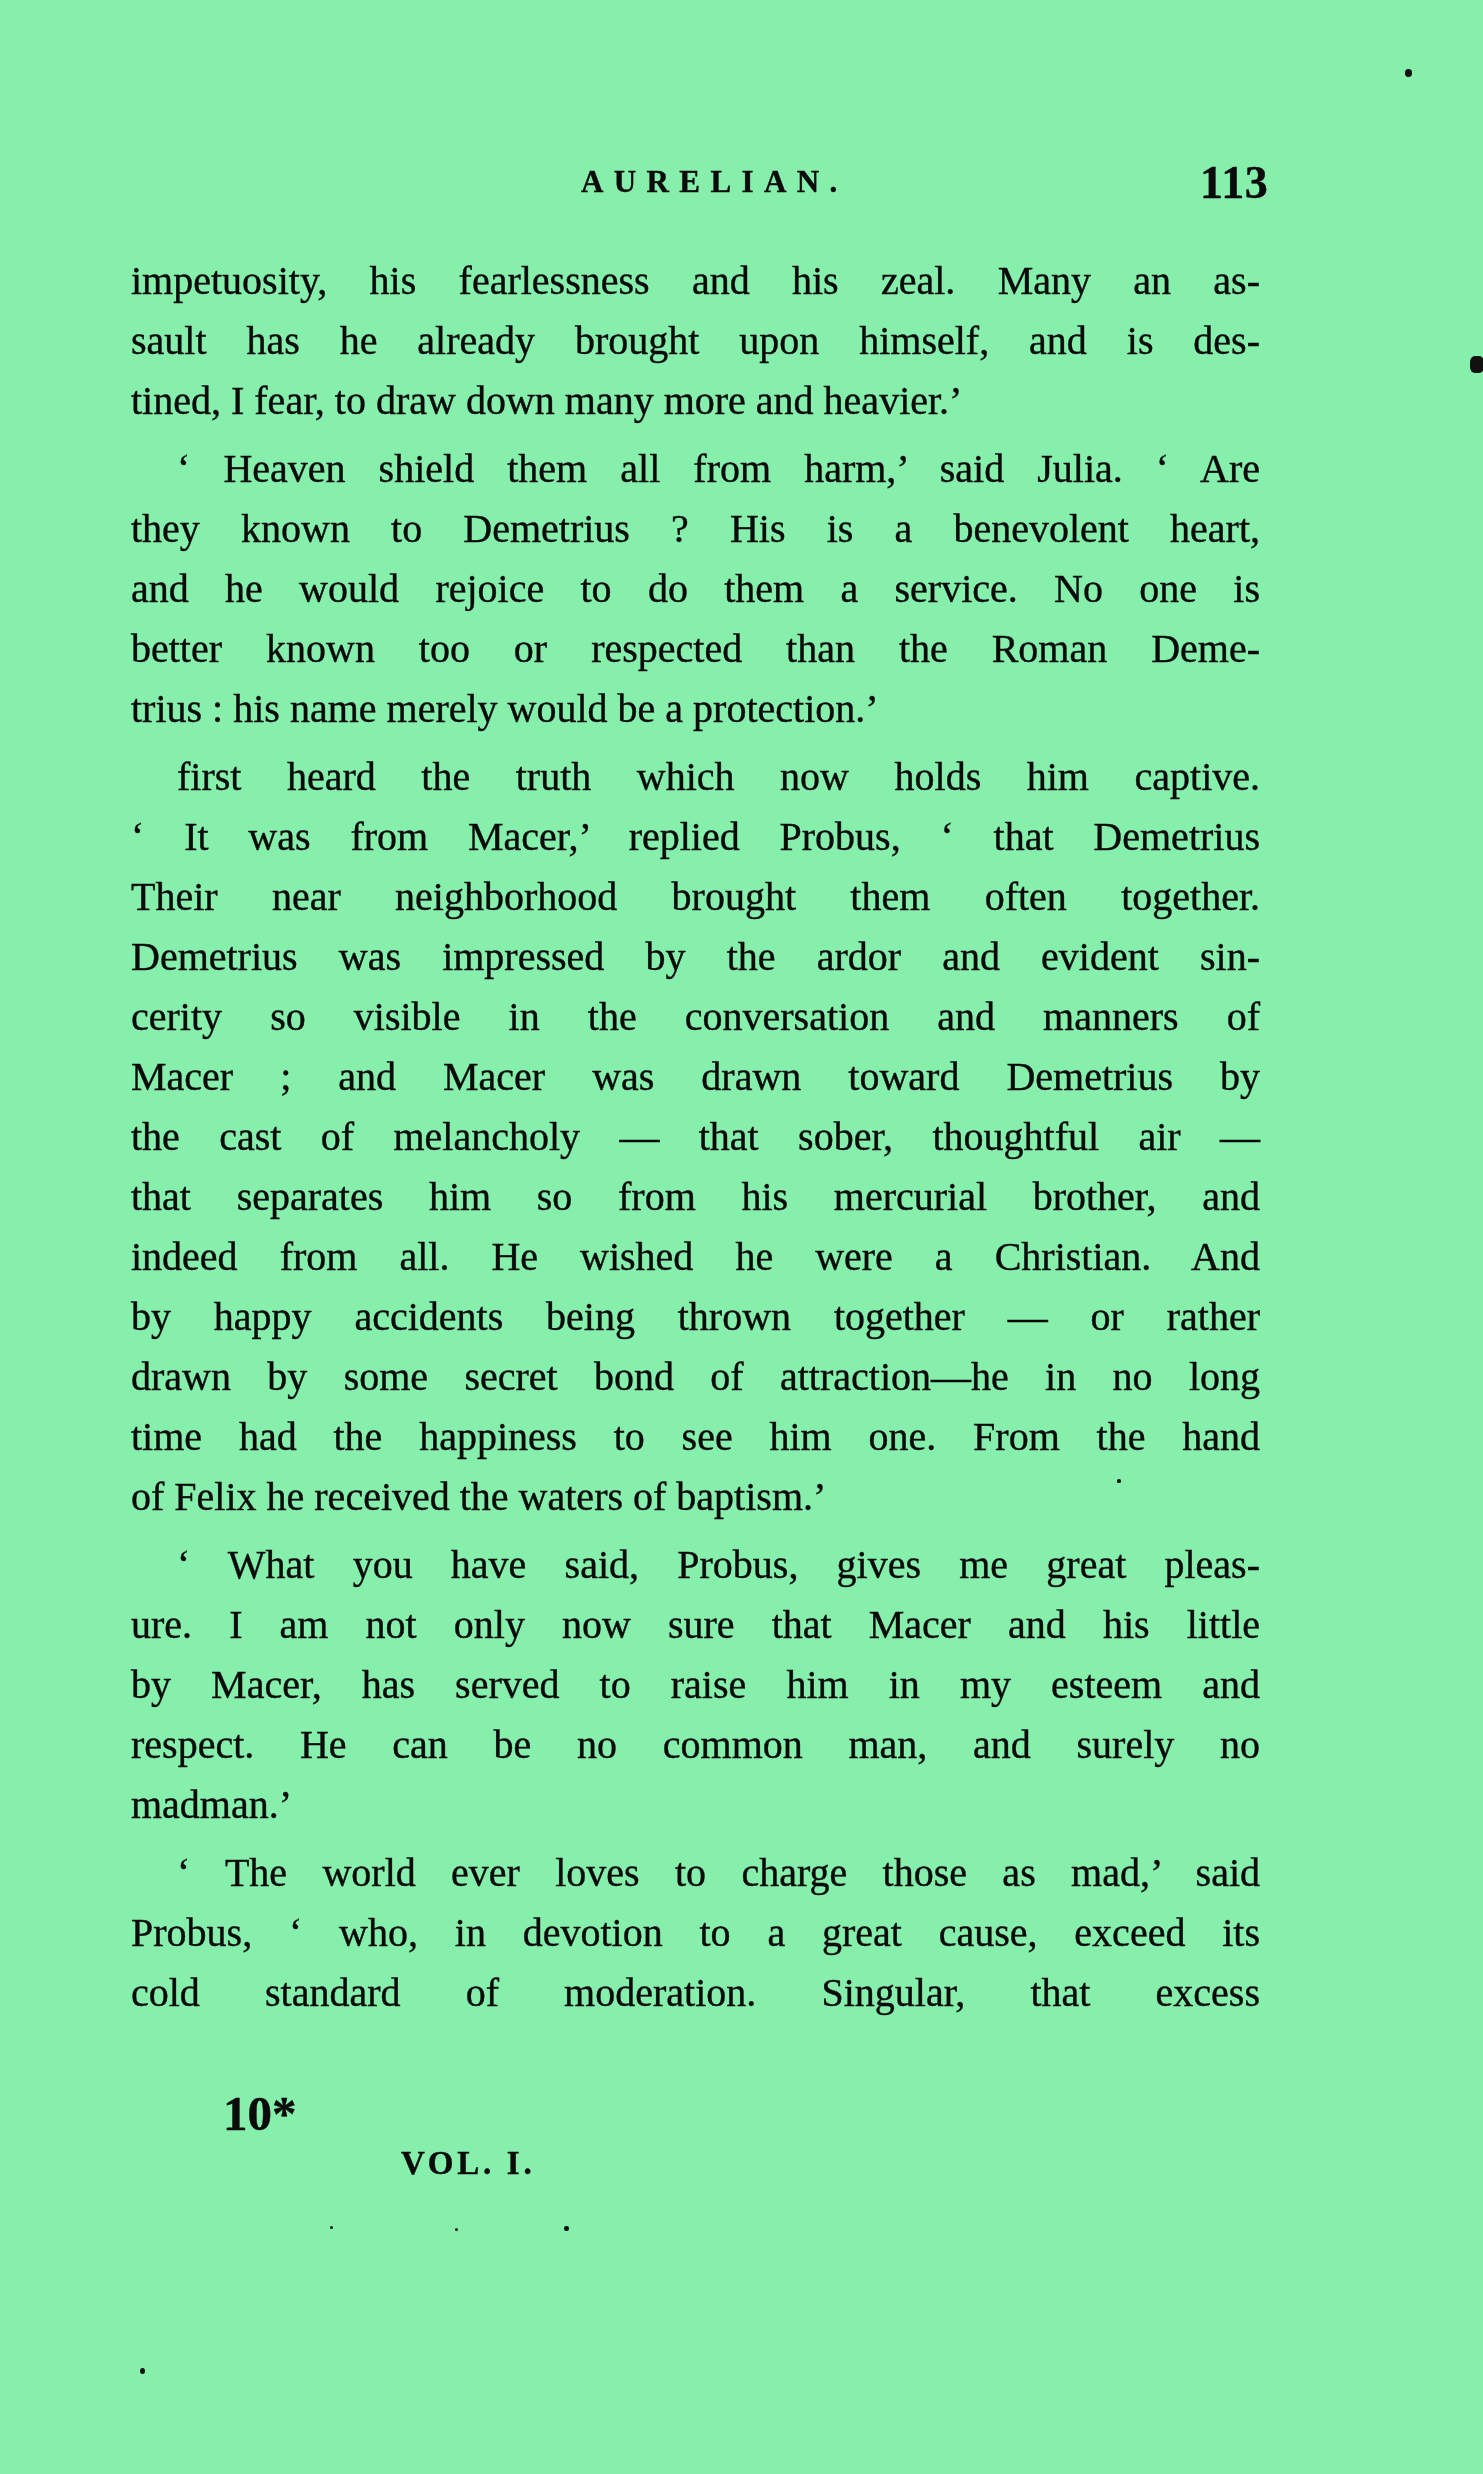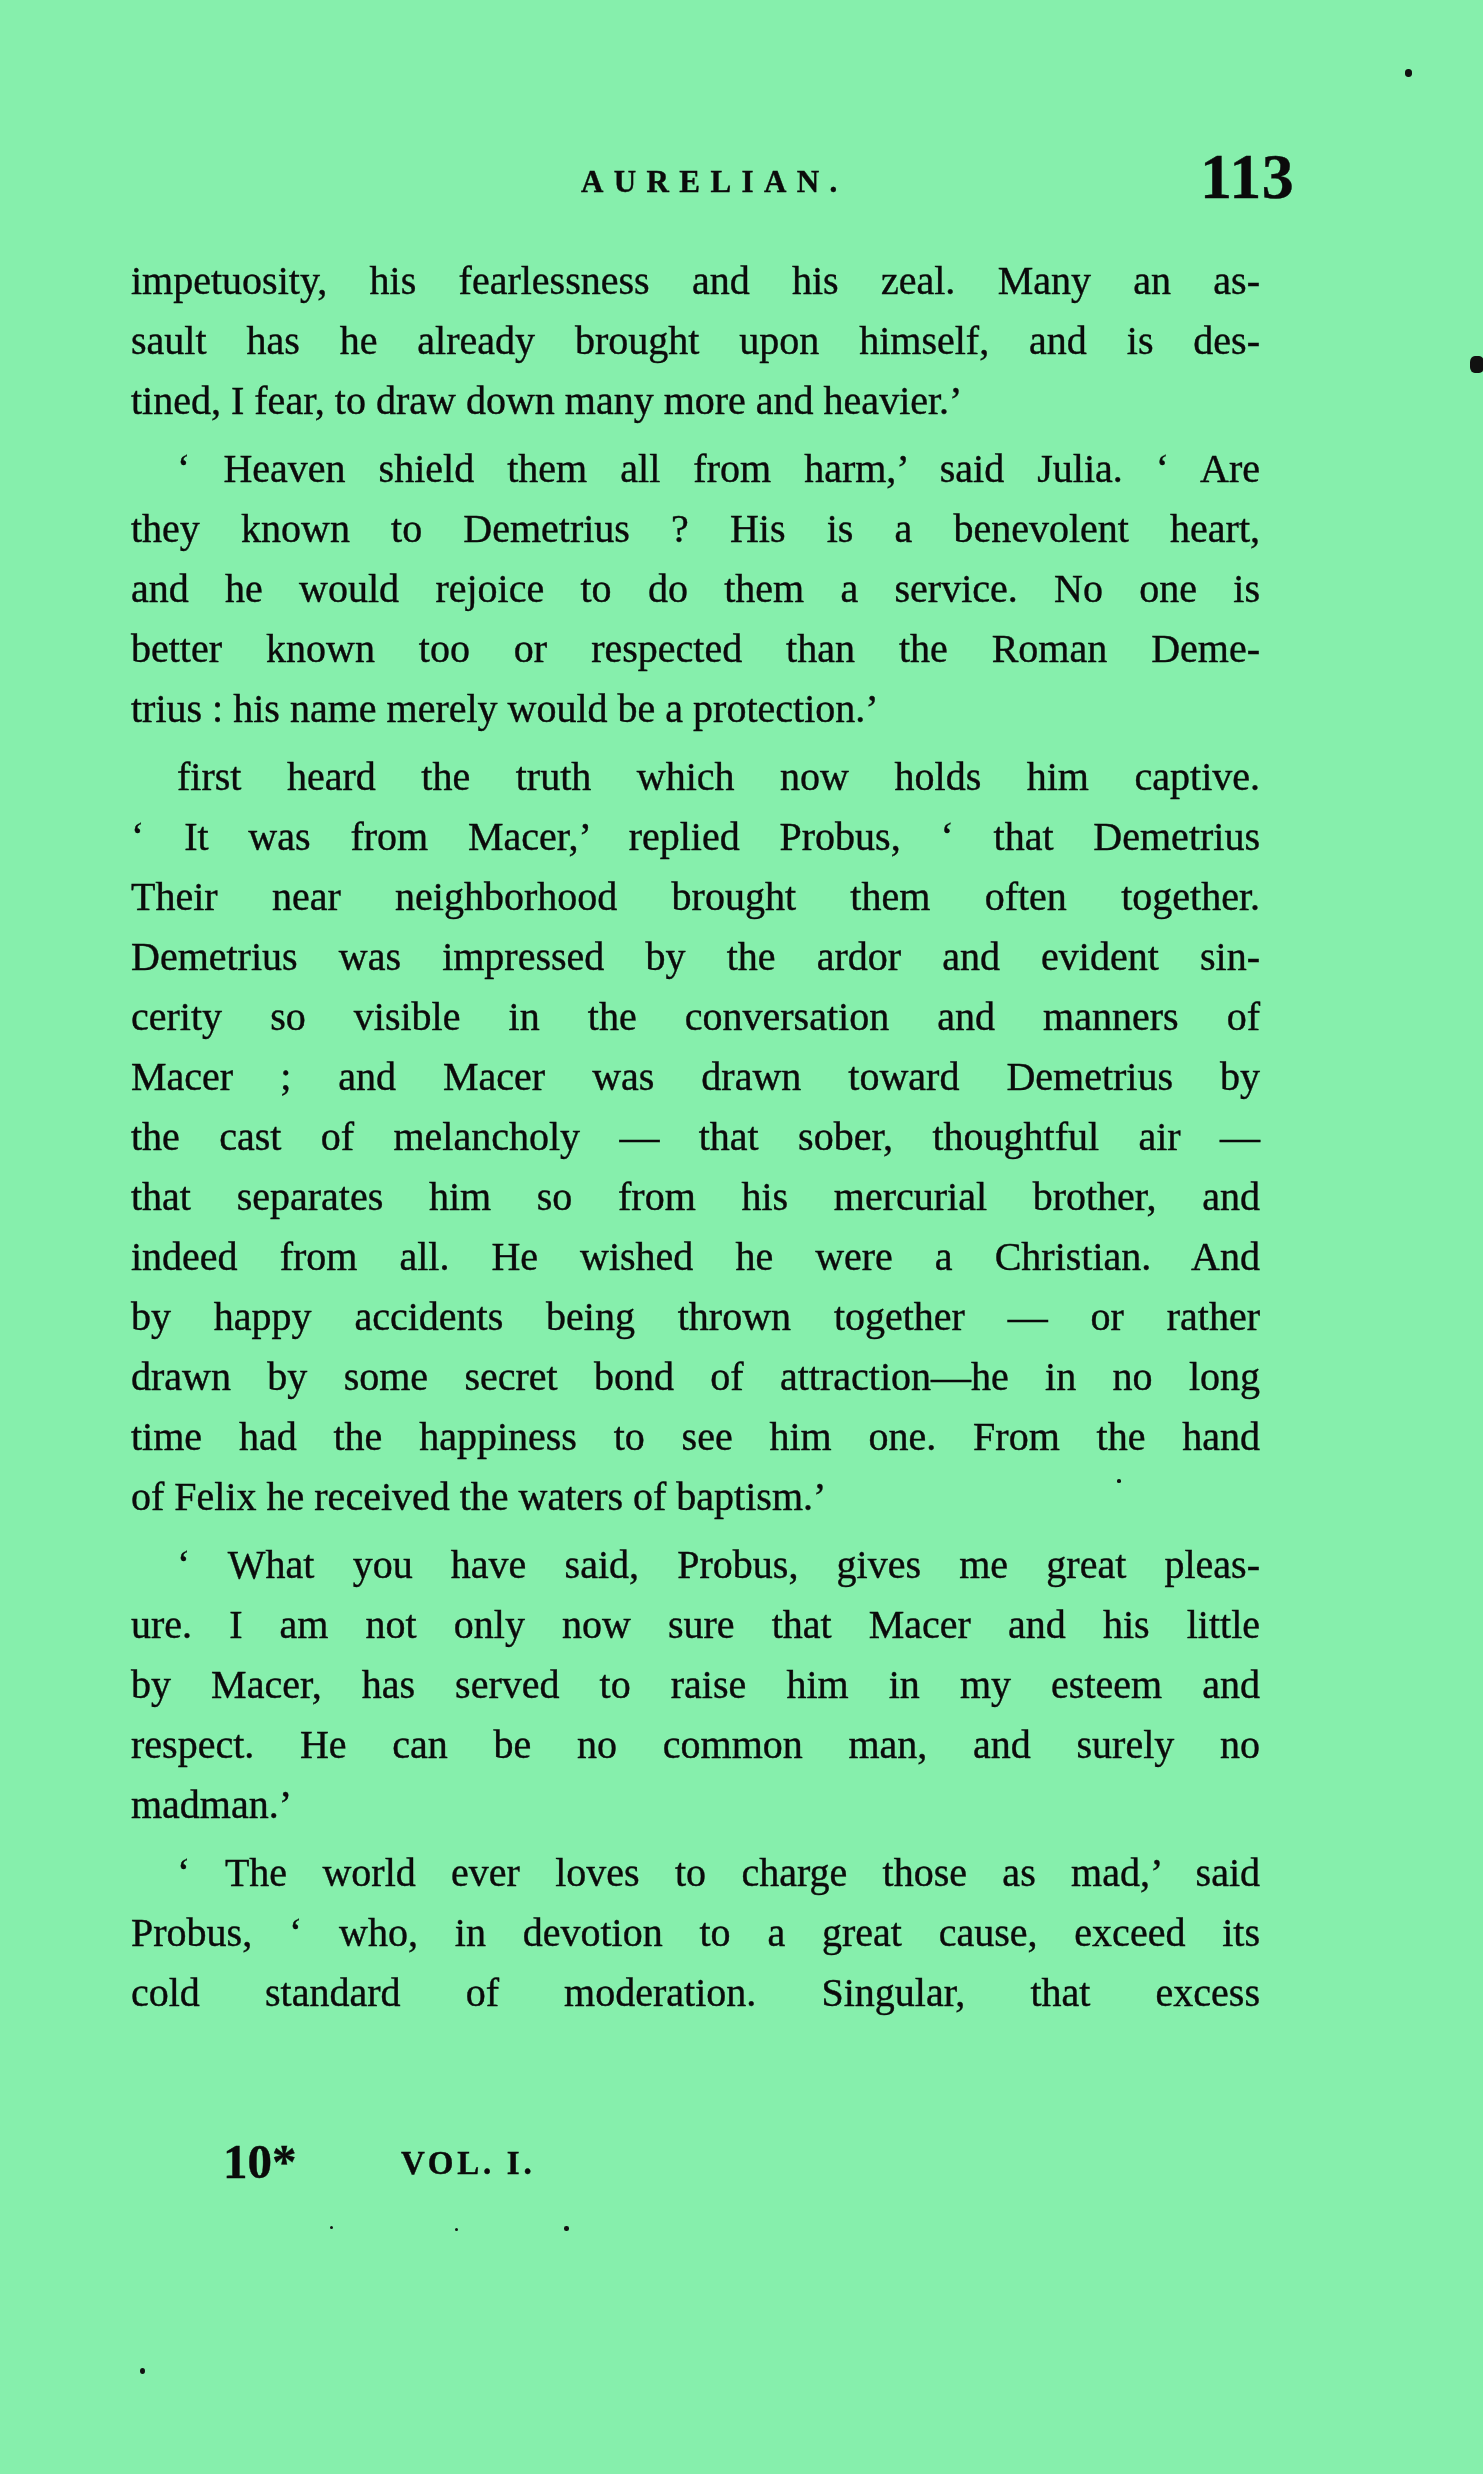--- a/index.html
+++ b/index.html
@@ -27,22 +27,22 @@
     font-size: 31px;
     font-weight: bold;
     letter-spacing: 10.4px;
     line-height: 1;
     white-space: nowrap;
     -webkit-text-stroke: 0.4px #0b0b0b;
   }
   .page-number {
     position: absolute;
     left: 1200px;
-    top: 145px;
-    font-size: 64px;
+    top: 160px;
+    font-size: 46px;
     font-weight: bold;
     line-height: 1;
     letter-spacing: 0.7px;
     -webkit-text-stroke: 0.4px #0b0b0b;
   }
   .text-block {
     position: absolute;
     left: 123px;
     top: 243px;
     width: 1145px;
@@ -61,21 +61,20 @@
   .para.indent .line:first-child {
     text-indent: 46px;
   }
   .footer-sig {
     position: absolute;
     left: 223px;
     top: 2089px;
     font-size: 49px;
     font-weight: bold;
     line-height: 1;
-    margin-top: 48px;
     -webkit-text-stroke: 0.4px #0b0b0b;
   }
   .footer-vol {
     position: absolute;
     left: 401px;
     top: 2103px;
     font-size: 33px;
     font-weight: bold;
     letter-spacing: 3.7px;
     line-height: 1;

